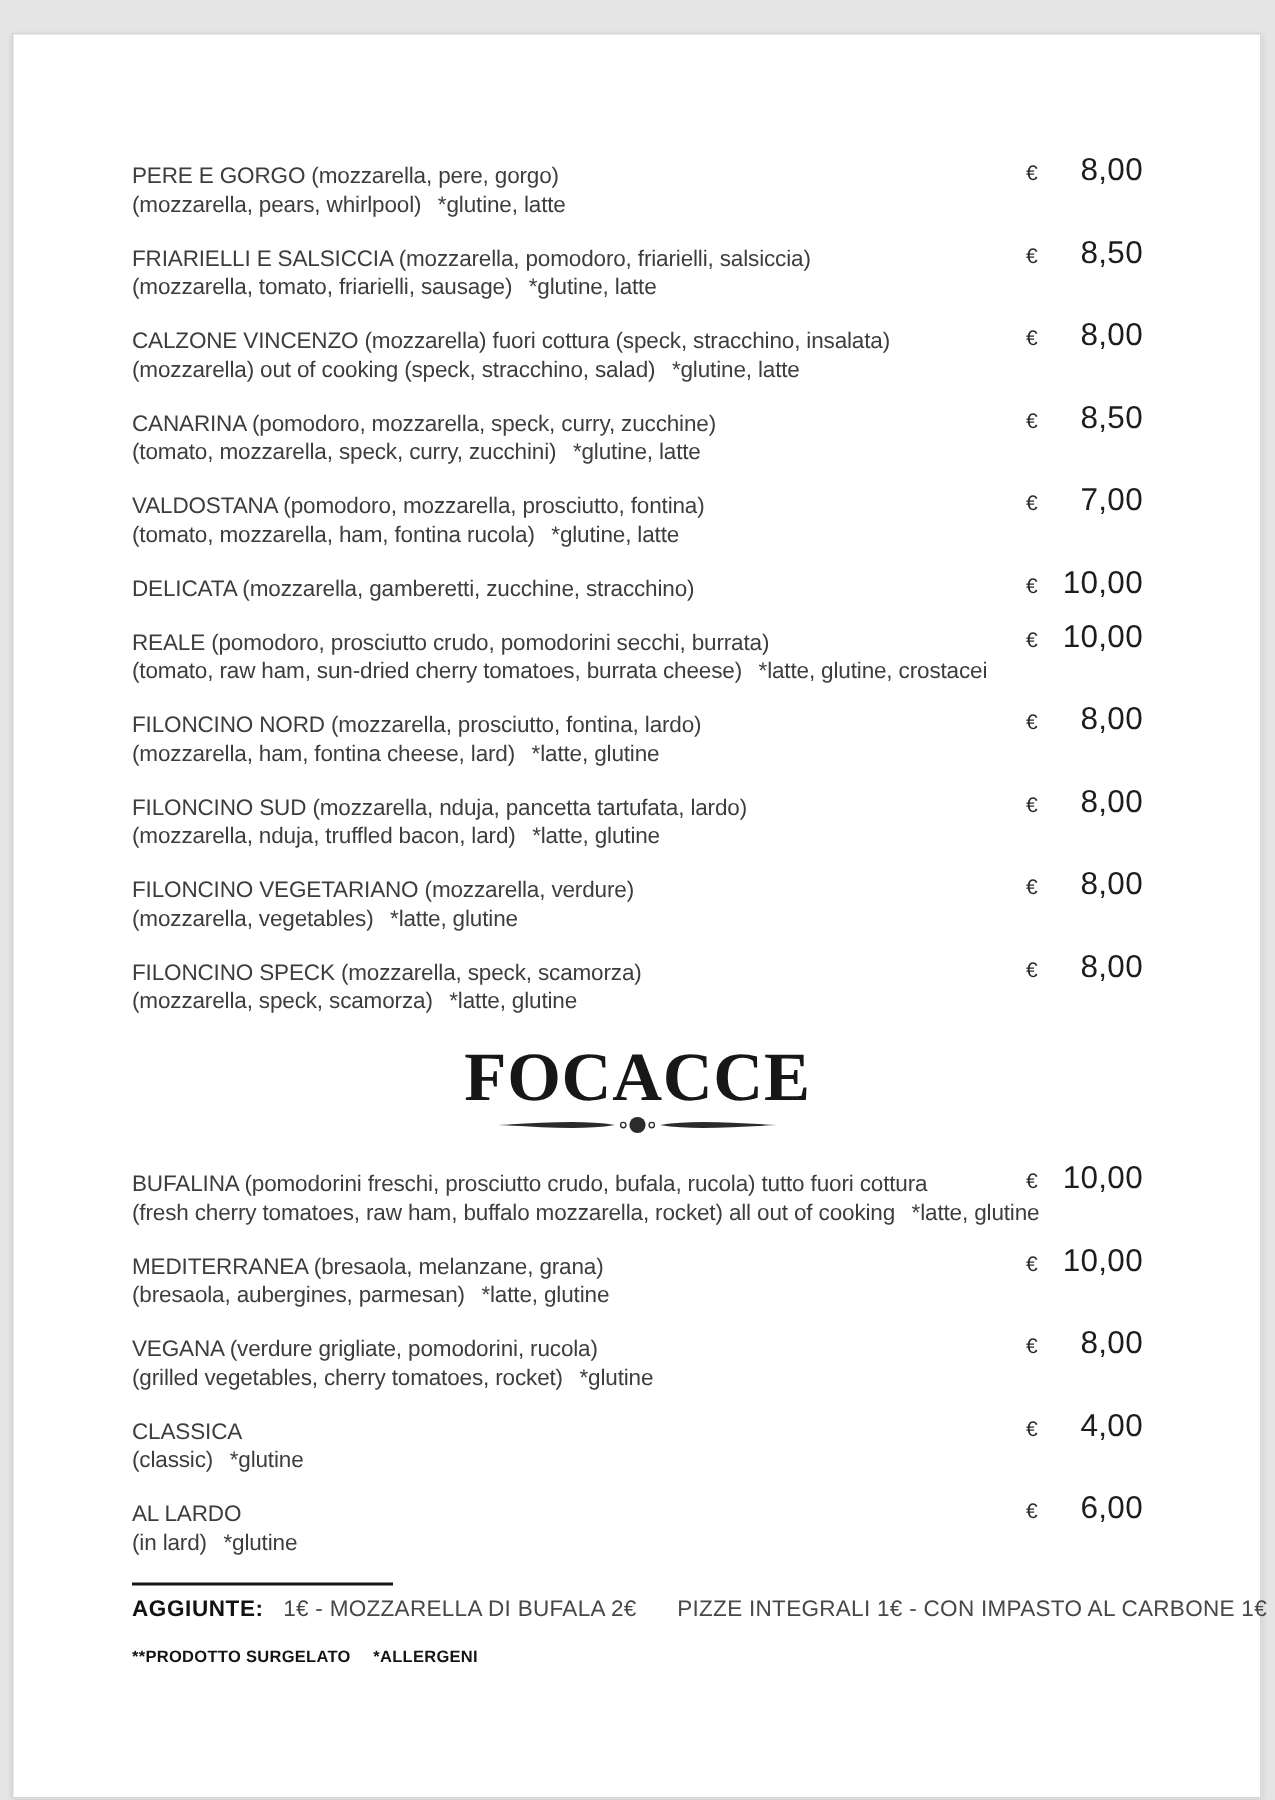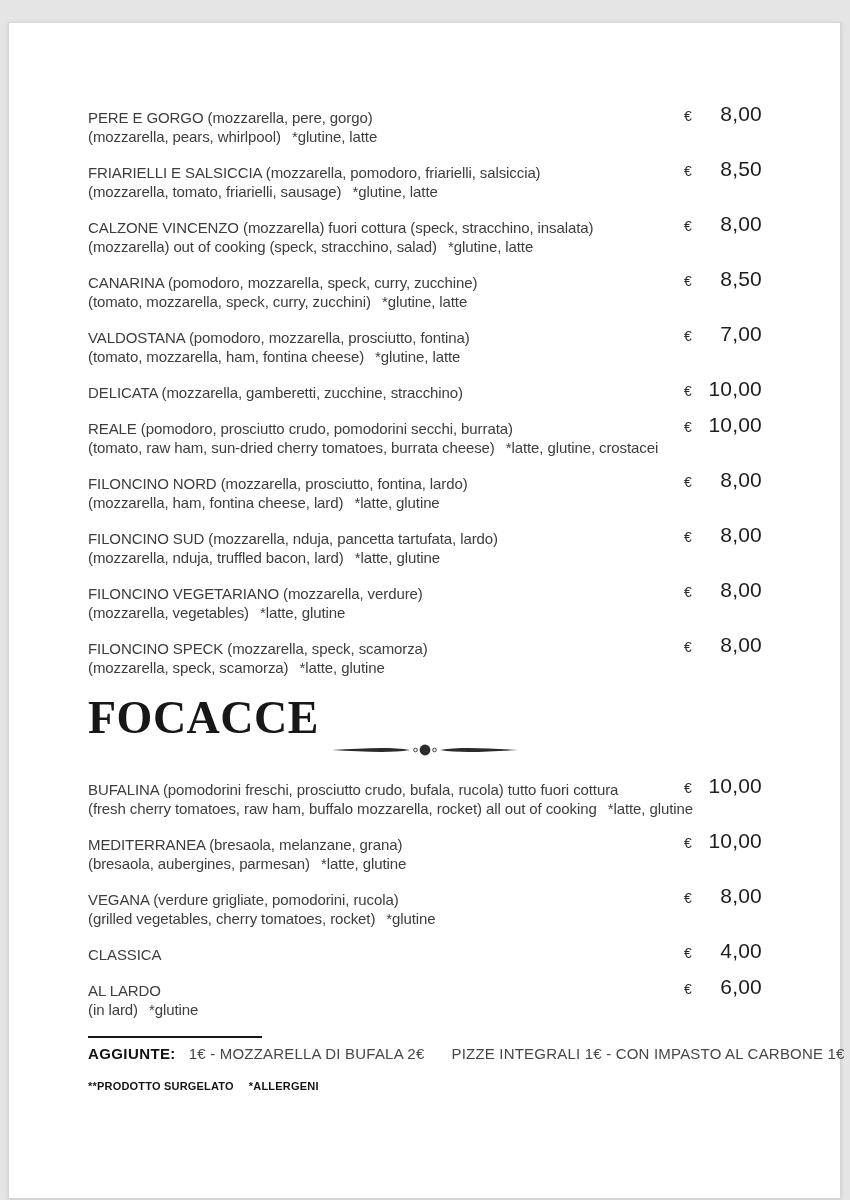--- a/index.html
+++ b/index.html
@@ -38,21 +38,21 @@
     width:78px;
     display:flex;
     justify-content:space-between;
     align-items:baseline;
     background:#fff;
   }
   .eur{font-size:14px;color:#2a2a2a;}
   .val{font-size:21px;color:#1d1d1d;letter-spacing:0.2px;}
   .section-heading{
     margin:14px 0 0 0;
-    text-align:left;
+    text-align:center;
     font-family:"Liberation Serif", serif;
     font-weight:700;
     font-size:46px;
     line-height:48px;
     color:#171717;
     letter-spacing:0.5px;
   }
   .divider{
     display:block;
     width:186px;
@@ -110,21 +110,21 @@
         <div class="item">
           <div class="line1">CANARINA (pomodoro, mozzarella, speck, curry, zucchine)</div>
           <div class="line2"><span>(tomato, mozzarella, speck, curry, zucchini)</span><span class="allerg">*glutine, latte</span></div>
           <div class="price">
               <span class="eur">€</span>
               <span class="val">8,50</span>
             </div>
         </div>
         <div class="item">
           <div class="line1">VALDOSTANA (pomodoro, mozzarella, prosciutto, fontina)</div>
-          <div class="line2"><span>(tomato, mozzarella, ham, fontina cheese)</span><span class="allerg">*glutine, latte</span></div>
+          <div class="line2"><span>(tomato, mozzarella, ham, fontina rucola)</span><span class="allerg">*glutine, latte</span></div>
           <div class="price">
               <span class="eur">€</span>
               <span class="val">7,00</span>
             </div>
         </div>
         <div class="item">
           <div class="line1">DELICATA (mozzarella, gamberetti, zucchine, stracchino)</div>
           <div class="price">
               <span class="eur">€</span>
               <span class="val">10,00</span>
@@ -201,20 +201,21 @@
         <div class="item">
           <div class="line1">VEGANA (verdure grigliate, pomodorini, rucola)</div>
           <div class="line2"><span>(grilled vegetables, cherry tomatoes, rocket)</span><span class="allerg">*glutine</span></div>
           <div class="price">
               <span class="eur">€</span>
               <span class="val">8,00</span>
             </div>
         </div>
         <div class="item">
           <div class="line1">CLASSICA</div>
+          <div class="line2"><span>(classic)</span><span class="allerg">*glutine</span></div>
           <div class="price">
               <span class="eur">€</span>
               <span class="val">4,00</span>
             </div>
         </div>
         <div class="item">
           <div class="line1">AL LARDO</div>
           <div class="line2"><span>(in lard)</span><span class="allerg">*glutine</span></div>
           <div class="price">
               <span class="eur">€</span>

